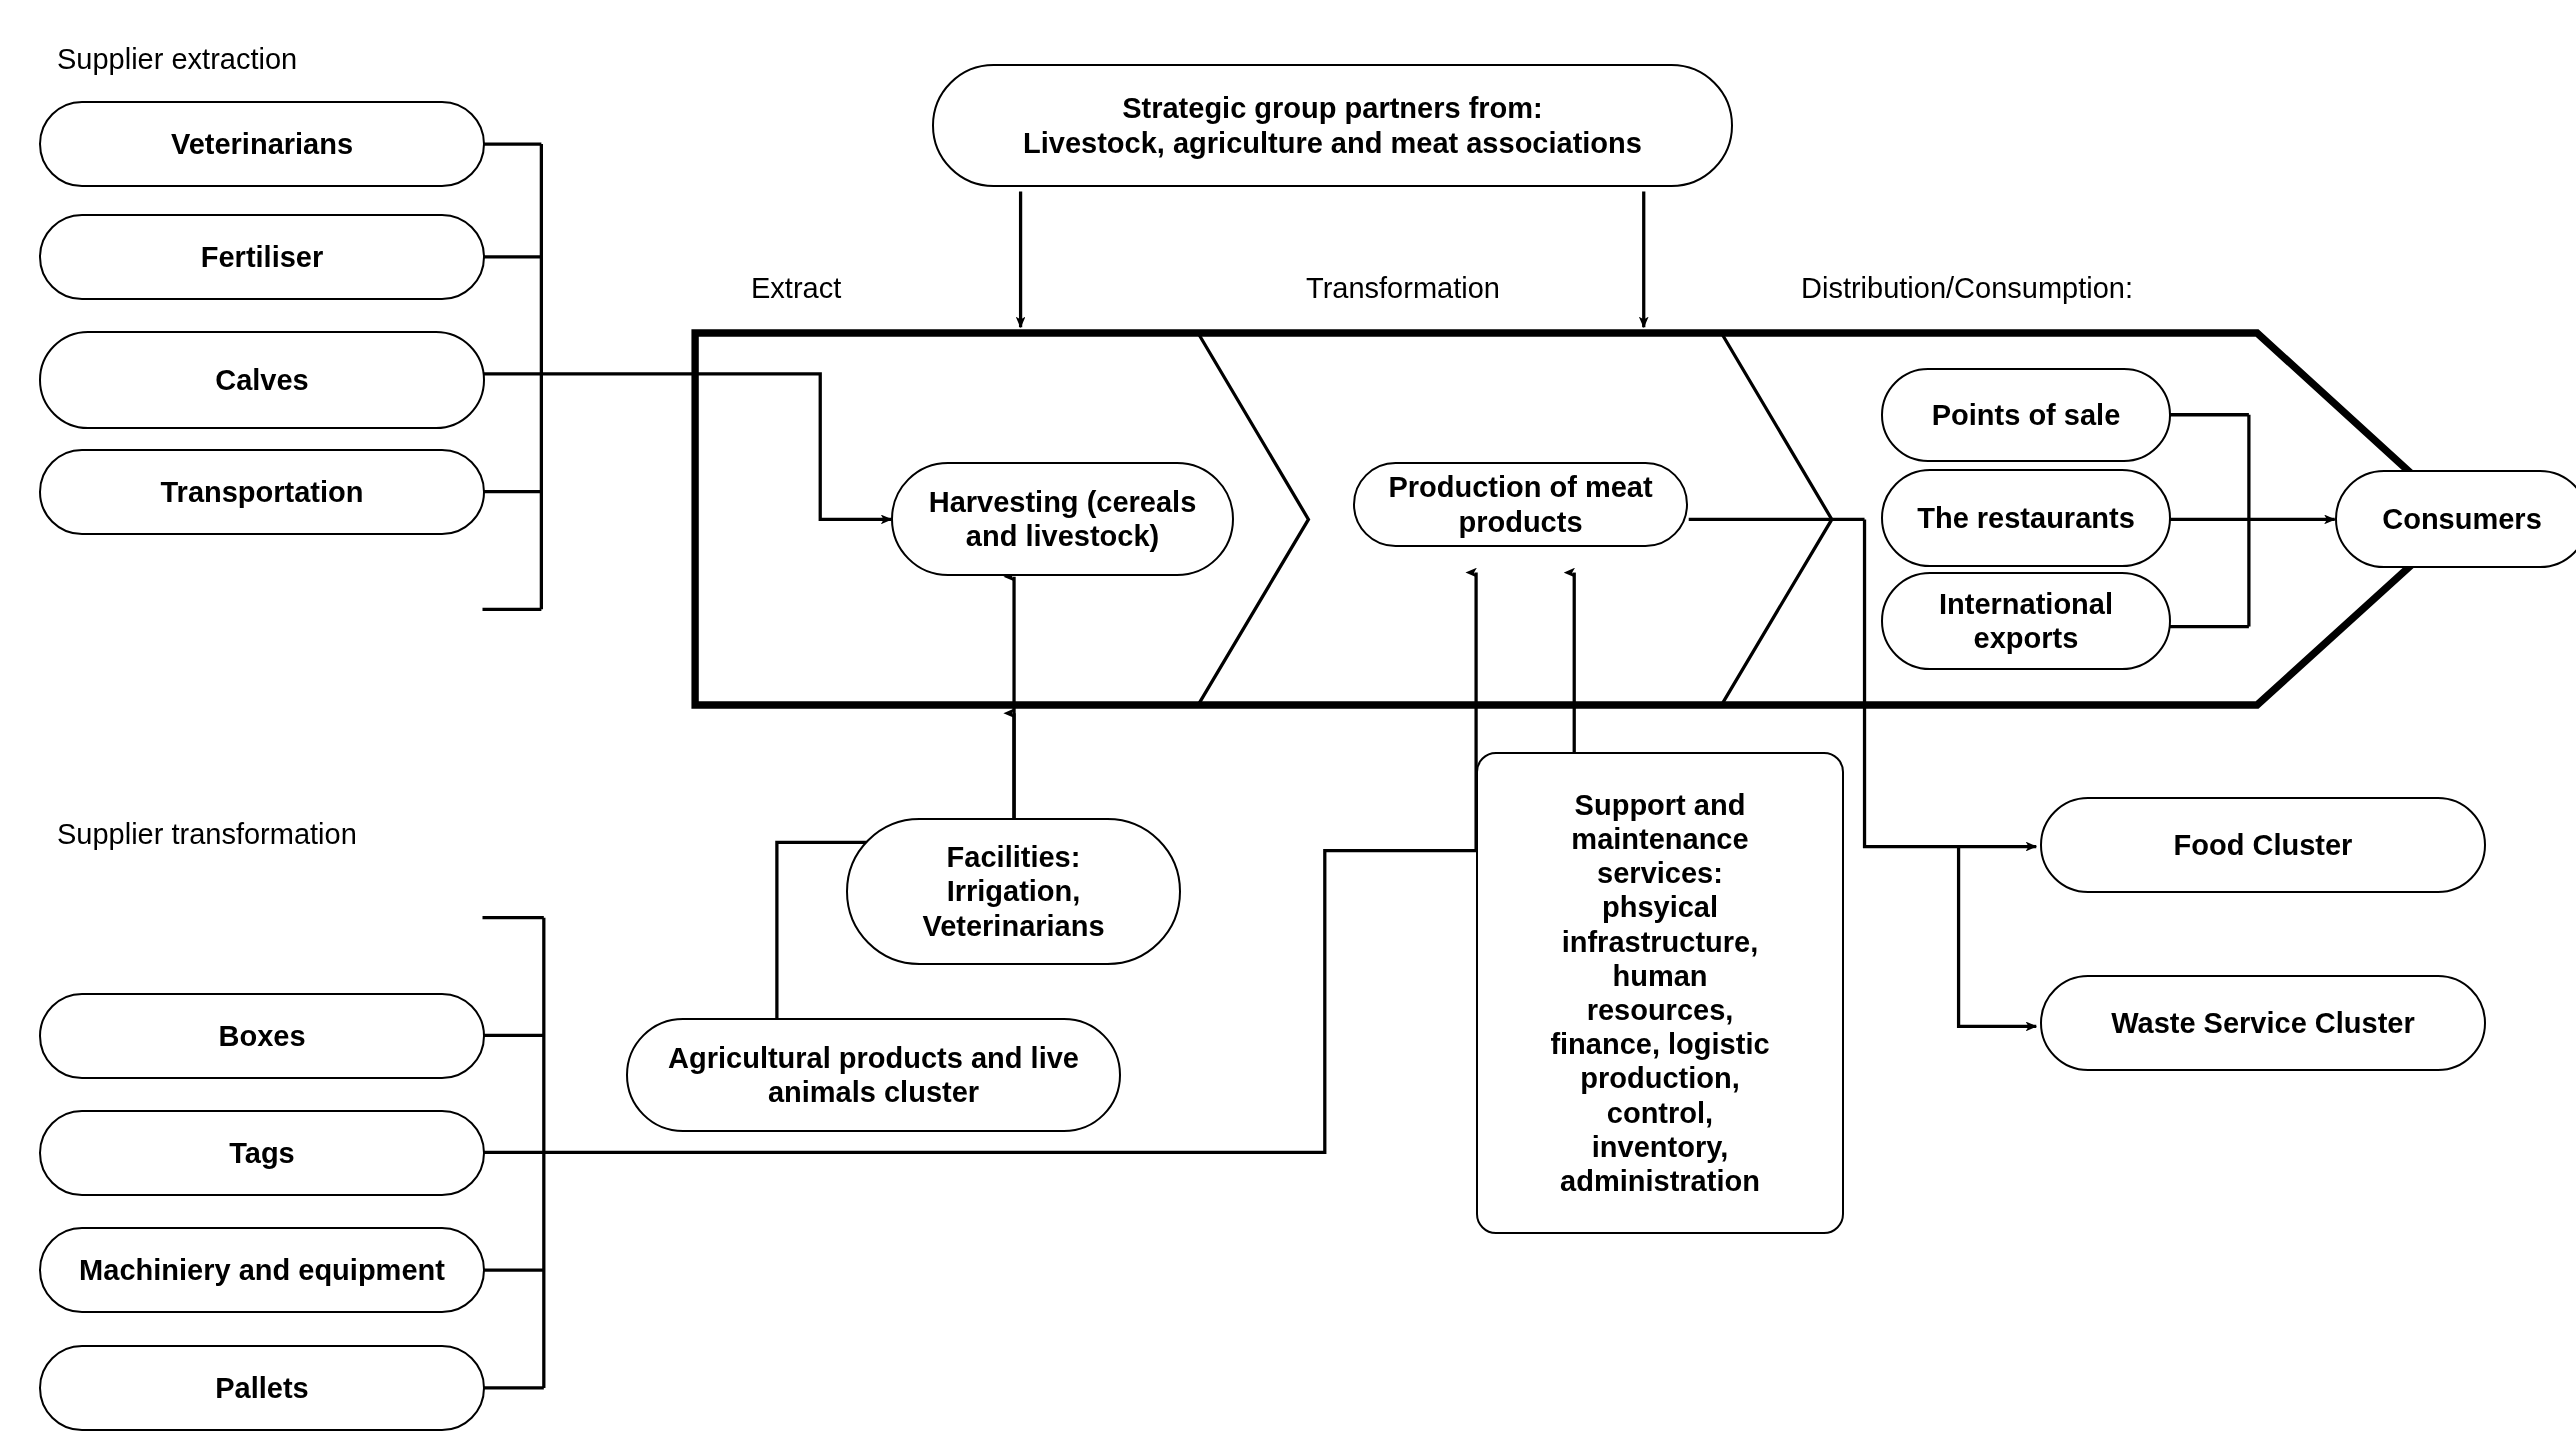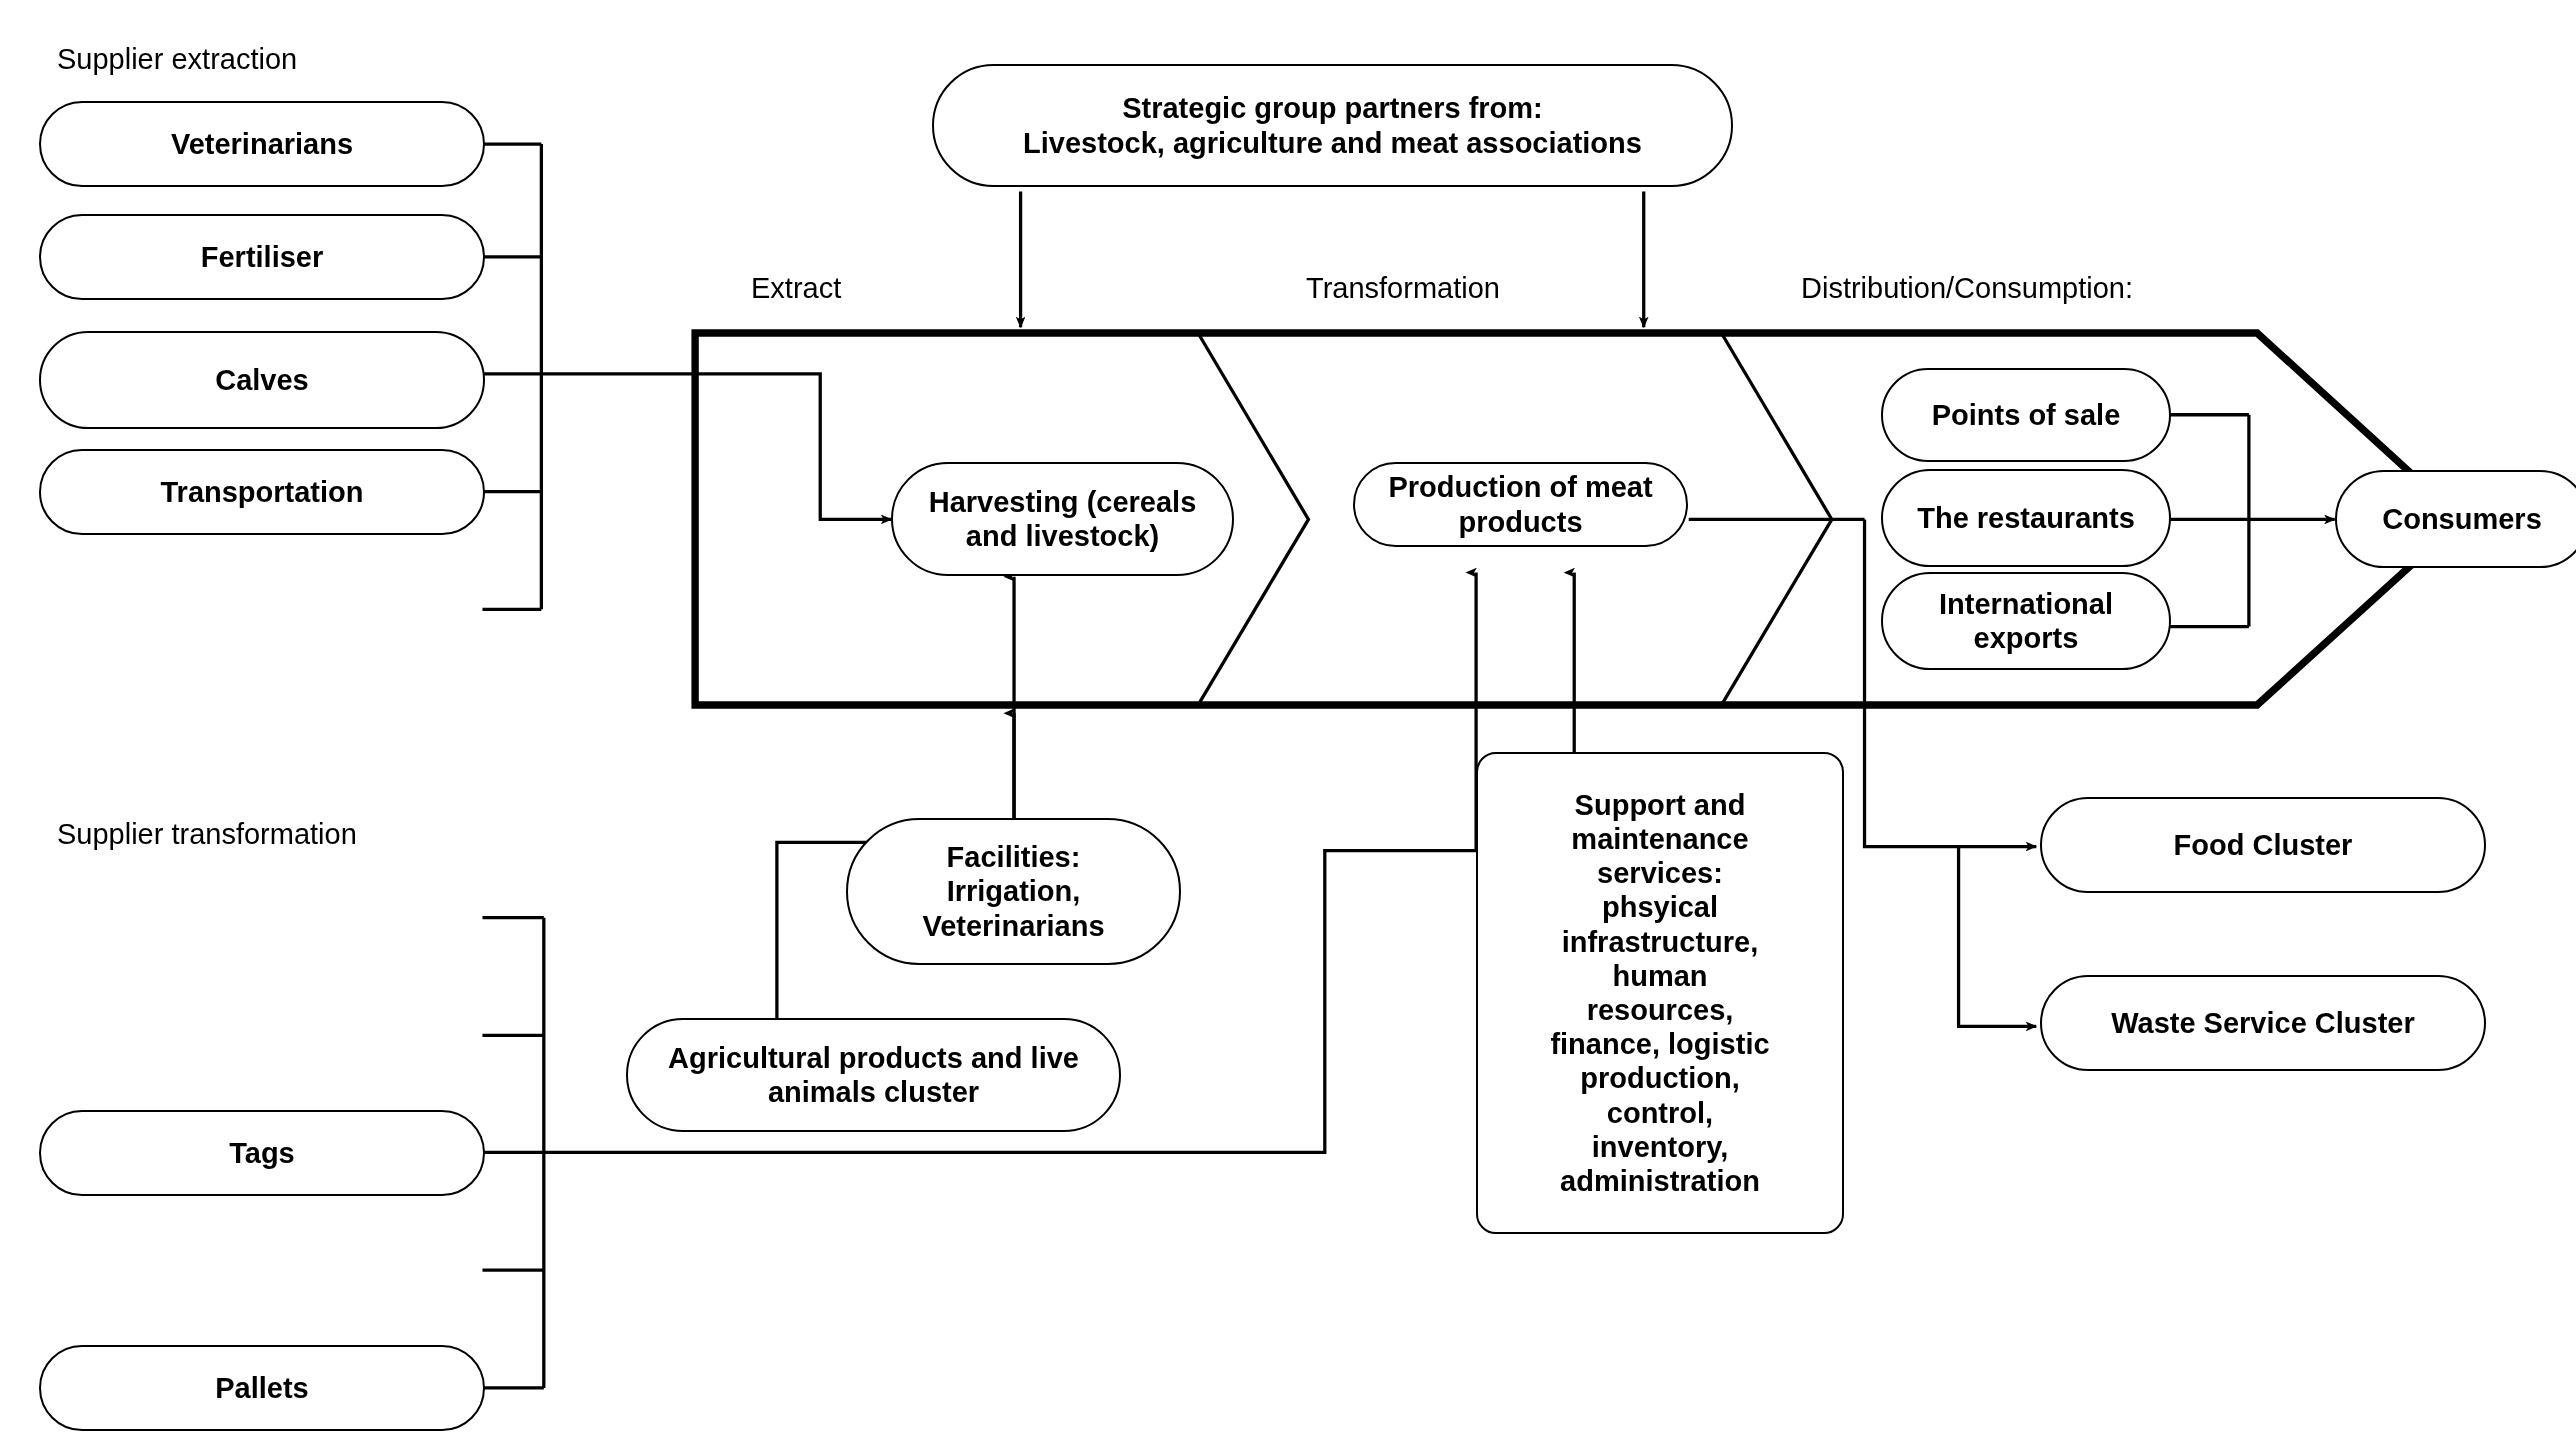--- a/index.html
+++ b/index.html
@@ -107,22 +107,28 @@
   <div class="node pill f35" style="left:39px;top:214px;width:446px;height:86px;">
     <span>Fertiliser</span>
   </div>
   <div class="node pill f35" style="left:39px;top:331px;width:446px;height:98px;">
     <span>Calves</span>
   </div>
   <div class="node pill f35" style="left:39px;top:449px;width:446px;height:86px;">
     <span>Transportation</span>
   </div>
 
+  <div class="node pill f35" style="left:39px;top:993px;width:446px;height:86px;">
+    <span>Boxes</span>
+  </div>
   <div class="node pill f35" style="left:39px;top:1110px;width:446px;height:86px;">
     <span>Tags</span>
+  </div>
+  <div class="node pill f35" style="left:39px;top:1227px;width:446px;height:86px;">
+    <span>Machiniery and equipment</span>
   </div>
   <div class="node pill f35" style="left:39px;top:1345px;width:446px;height:86px;">
     <span>Pallets</span>
   </div>
 
   <div class="node pill f36" style="left:932px;top:64px;width:801px;height:123px;">
     <span>Strategic group partners from:
 Livestock, agriculture and meat associations</span>
   </div>
 

